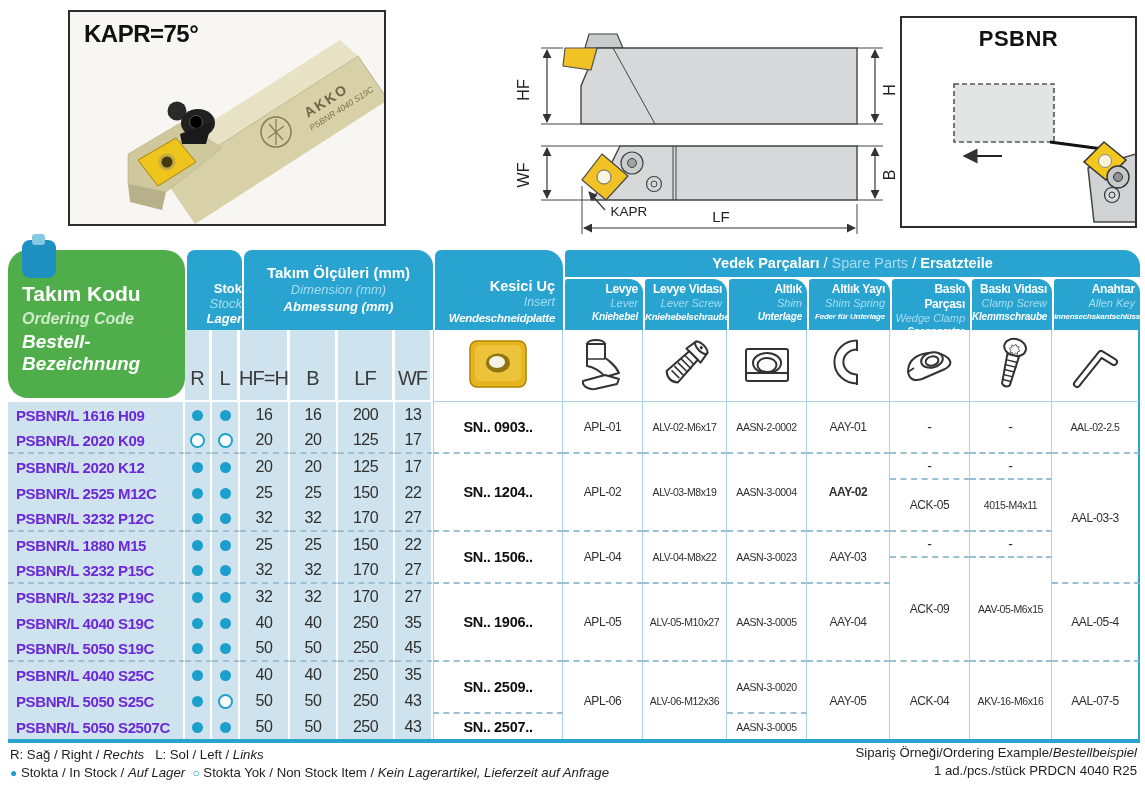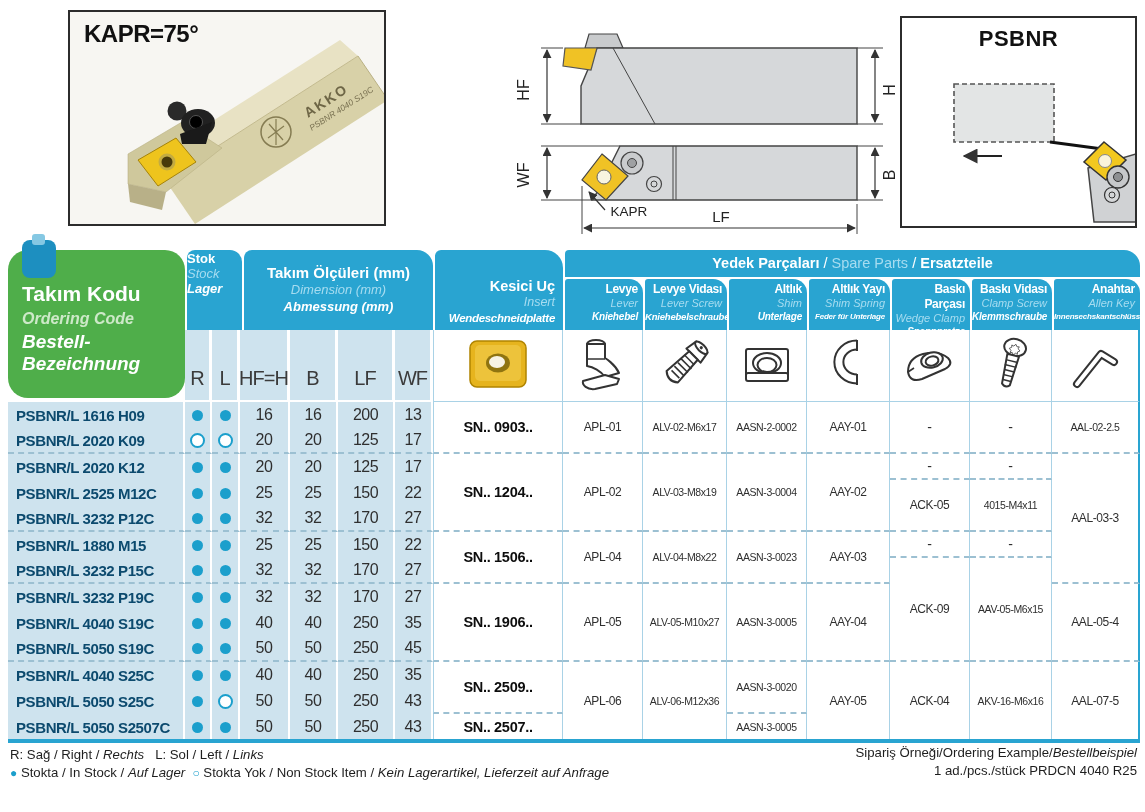--- a/index.html
+++ b/index.html
@@ -16,42 +16,42 @@
   .card{position:absolute;background:#29a4d1;color:#fff;box-sizing:border-box;}
   .card .l1{font-weight:bold;}
   .card .l2{font-style:italic;color:#a6dcf0;}
   .card .l3{font-weight:bold;font-style:italic;}
   #green-card{left:0;top:0;width:177px;height:148px;background:#4fae4a;border-radius:20px;padding:32px 0 0 14px;z-index:2;}
   #green-card .g1{font-weight:bold;font-size:21px;color:#fff;}
   #green-card .g2{font-weight:bold;font-style:italic;font-size:16px;color:#cde9c8;margin-top:4px;}
   #green-card .g3{font-weight:bold;font-style:italic;font-size:19px;color:#fff;margin-top:3px;}
   #tab-dark{left:14px;top:-10px;width:34px;height:38px;background:#1d8fc0;border-radius:8px;z-index:3;}
   #tab-light{left:24px;top:-16px;width:13px;height:11px;background:#85c8e3;border-radius:3px;z-index:4;}
-  #stok-card{left:179px;top:0;width:55px;height:80px;border-radius:8px 12px 0 0;text-align:left;padding-top:1px;font-size:13px;line-height:15px;}
+  #stok-card{left:179px;top:0;width:55px;height:80px;border-radius:8px 12px 0 0;text-align:right;padding-top:31px;font-size:13px;line-height:15px;}
   #dims-card{left:236px;top:0;width:189px;height:80px;border-radius:8px 16px 0 0;text-align:center;padding-top:14px;font-size:15px;line-height:17px;}
   #dims-card .l2,#dims-card .l3{font-size:13px;}
   #insert-card{left:427px;top:0;width:128px;height:80px;border-radius:6px 18px 0 0;text-align:right;padding:28px 8px 0 0;font-size:14.5px;line-height:16px;}
   #insert-card .l2{font-size:12.5px;}
   #insert-card .l3{font-size:11.5px;letter-spacing:-0.3px;}
   #spare-banner{left:557px;top:0;width:575px;height:27px;border-radius:4px 16px 0 0;text-align:center;font-size:14.5px;line-height:26px;}
   .spcard{position:absolute;top:29px;height:51px;background:#29a4d1;color:#fff;text-align:right;padding:3px 5px 0 0;box-sizing:border-box;border-radius:3px 14px 0 0;}
   .spcard .l1{font-weight:bold;font-size:12px;letter-spacing:-0.3px;line-height:15px;}
   .spcard .l2{font-style:italic;color:#a6dcf0;font-size:11px;line-height:13px;}
   .spcard .l3{font-weight:bold;font-style:italic;font-size:10px;line-height:13px;letter-spacing:-0.2px;}
   .spcard .f9{font-size:9.5px;}
   .spcard .f8{font-size:8px;}
   .subcell{position:absolute;top:80px;height:72px;background:#cee3ee;display:flex;align-items:flex-end;justify-content:center;padding-bottom:10px;box-sizing:border-box;font-size:20px;color:#3b3b3b;letter-spacing:-1px;border-bottom:2px solid #fff;}
   .iconcell{position:absolute;top:80px;height:72px;background:#fff;display:flex;align-items:center;justify-content:center;box-sizing:border-box;border-right:1.6px solid #a9d2e6;border-bottom:1.6px solid #a9d2e6;}
   .iconcell.first{border-left:1.6px solid #a9d2e6;}
   .iconcell.last{border-right:2.5px solid #29a4d1;}
   
   #tbody{position:absolute;left:0;top:152px;display:grid;grid-template-columns:177px 27px 28px 50px 48px 57px 38px 130px 80px 84px 80px 83px 80px 82px 88px;grid-auto-rows:26px;}
   .cell{display:flex;align-items:center;justify-content:center;box-sizing:border-box;}
   .lc{background:#cee3ee;border-right:2px solid #fff;}
-  .cell.name{justify-content:flex-start;padding-left:8px;font-weight:bold;font-size:15px;color:#0c4a6e;letter-spacing:-0.4px;}
+  .cell.name{justify-content:flex-start;padding-left:8px;font-weight:bold;font-size:15px;color:#6d28d9;letter-spacing:-0.4px;}
   .cell.num{font-size:16px;color:#2f2f2f;letter-spacing:-0.5px;}
   .dashb{border-bottom:2px dashed #9cc0d2;}
   .pcell{background:#fff;border-right:1.6px solid #a9d2e6;color:#2f2f2f;font-size:12px;letter-spacing:-0.4px;}
   .pcell.c8{border-left:1.6px solid #a9d2e6;font-weight:bold;font-size:14.5px;color:#0d0d0d;letter-spacing:-0.3px;}
   .pcell.c15{border-right:2.5px solid #29a4d1;}
   .pcell.sm{font-size:10.5px;}
   .pcell.dashv{font-size:14px;}
   .dot{width:11px;height:11px;border-radius:50%;}
   .dot.f{background:#1b9fcc;}
   .dot.o{background:#fff;border:2px solid #1b9fcc;}
@@ -468,21 +468,21 @@
       <div class="cell pcell c10 dashb sm" style="grid-area: 6 / 10 / span 2;">ALV-04-M8x22</div>
       <div class="cell pcell c10 dashb sm" style="grid-area: 8 / 10 / span 3;">ALV-05-M10x27</div>
       <div class="cell pcell c10 sm" style="grid-area: 11 / 10 / span 3;">ALV-06-M12x36</div>
       <div class="cell pcell c11 dashb sm" style="grid-area: 1 / 11 / span 2;">AASN-2-0002</div>
       <div class="cell pcell c11 dashb sm" style="grid-area: 3 / 11 / span 3;">AASN-3-0004</div>
       <div class="cell pcell c11 dashb sm" style="grid-area: 6 / 11 / span 2;">AASN-3-0023</div>
       <div class="cell pcell c11 dashb sm" style="grid-area: 8 / 11 / span 3;">AASN-3-0005</div>
       <div class="cell pcell c11 dashb sm" style="grid-area: 11 / 11 / span 2;">AASN-3-0020</div>
       <div class="cell pcell c11 sm" style="grid-area: 13 / 11 / span 1;">AASN-3-0005</div>
       <div class="cell pcell c12 dashb" style="grid-area: 1 / 12 / span 2;">AAY-01</div>
-      <div class="cell pcell c12 dashb" style="grid-area: 3 / 12 / span 3;">AAY-02</div>
+      <div class="cell pcell c12 dashb" style="grid-area: 3 / 12 / span 3; font-weight: bold;">AAY-02</div>
       <div class="cell pcell c12 dashb" style="grid-area: 6 / 12 / span 2;">AAY-03</div>
       <div class="cell pcell c12 dashb" style="grid-area: 8 / 12 / span 3;">AAY-04</div>
       <div class="cell pcell c12" style="grid-area: 11 / 12 / span 3;">AAY-05</div>
       <div class="cell pcell c13 dashb dashv" style="grid-area: 1 / 13 / span 2;">-</div>
       <div class="cell pcell c13 dashb dashv" style="grid-area: 3 / 13 / span 1;">-</div>
       <div class="cell pcell c13 dashb" style="grid-area: 4 / 13 / span 2;">ACK-05</div>
       <div class="cell pcell c13 dashb dashv" style="grid-area: 6 / 13 / span 1;">-</div>
       <div class="cell pcell c13 dashb" style="grid-area: 7 / 13 / span 4;">ACK-09</div>
       <div class="cell pcell c13" style="grid-area: 11 / 13 / span 3;">ACK-04</div>
       <div class="cell pcell c14 dashb dashv" style="grid-area: 1 / 14 / span 2;">-</div>

